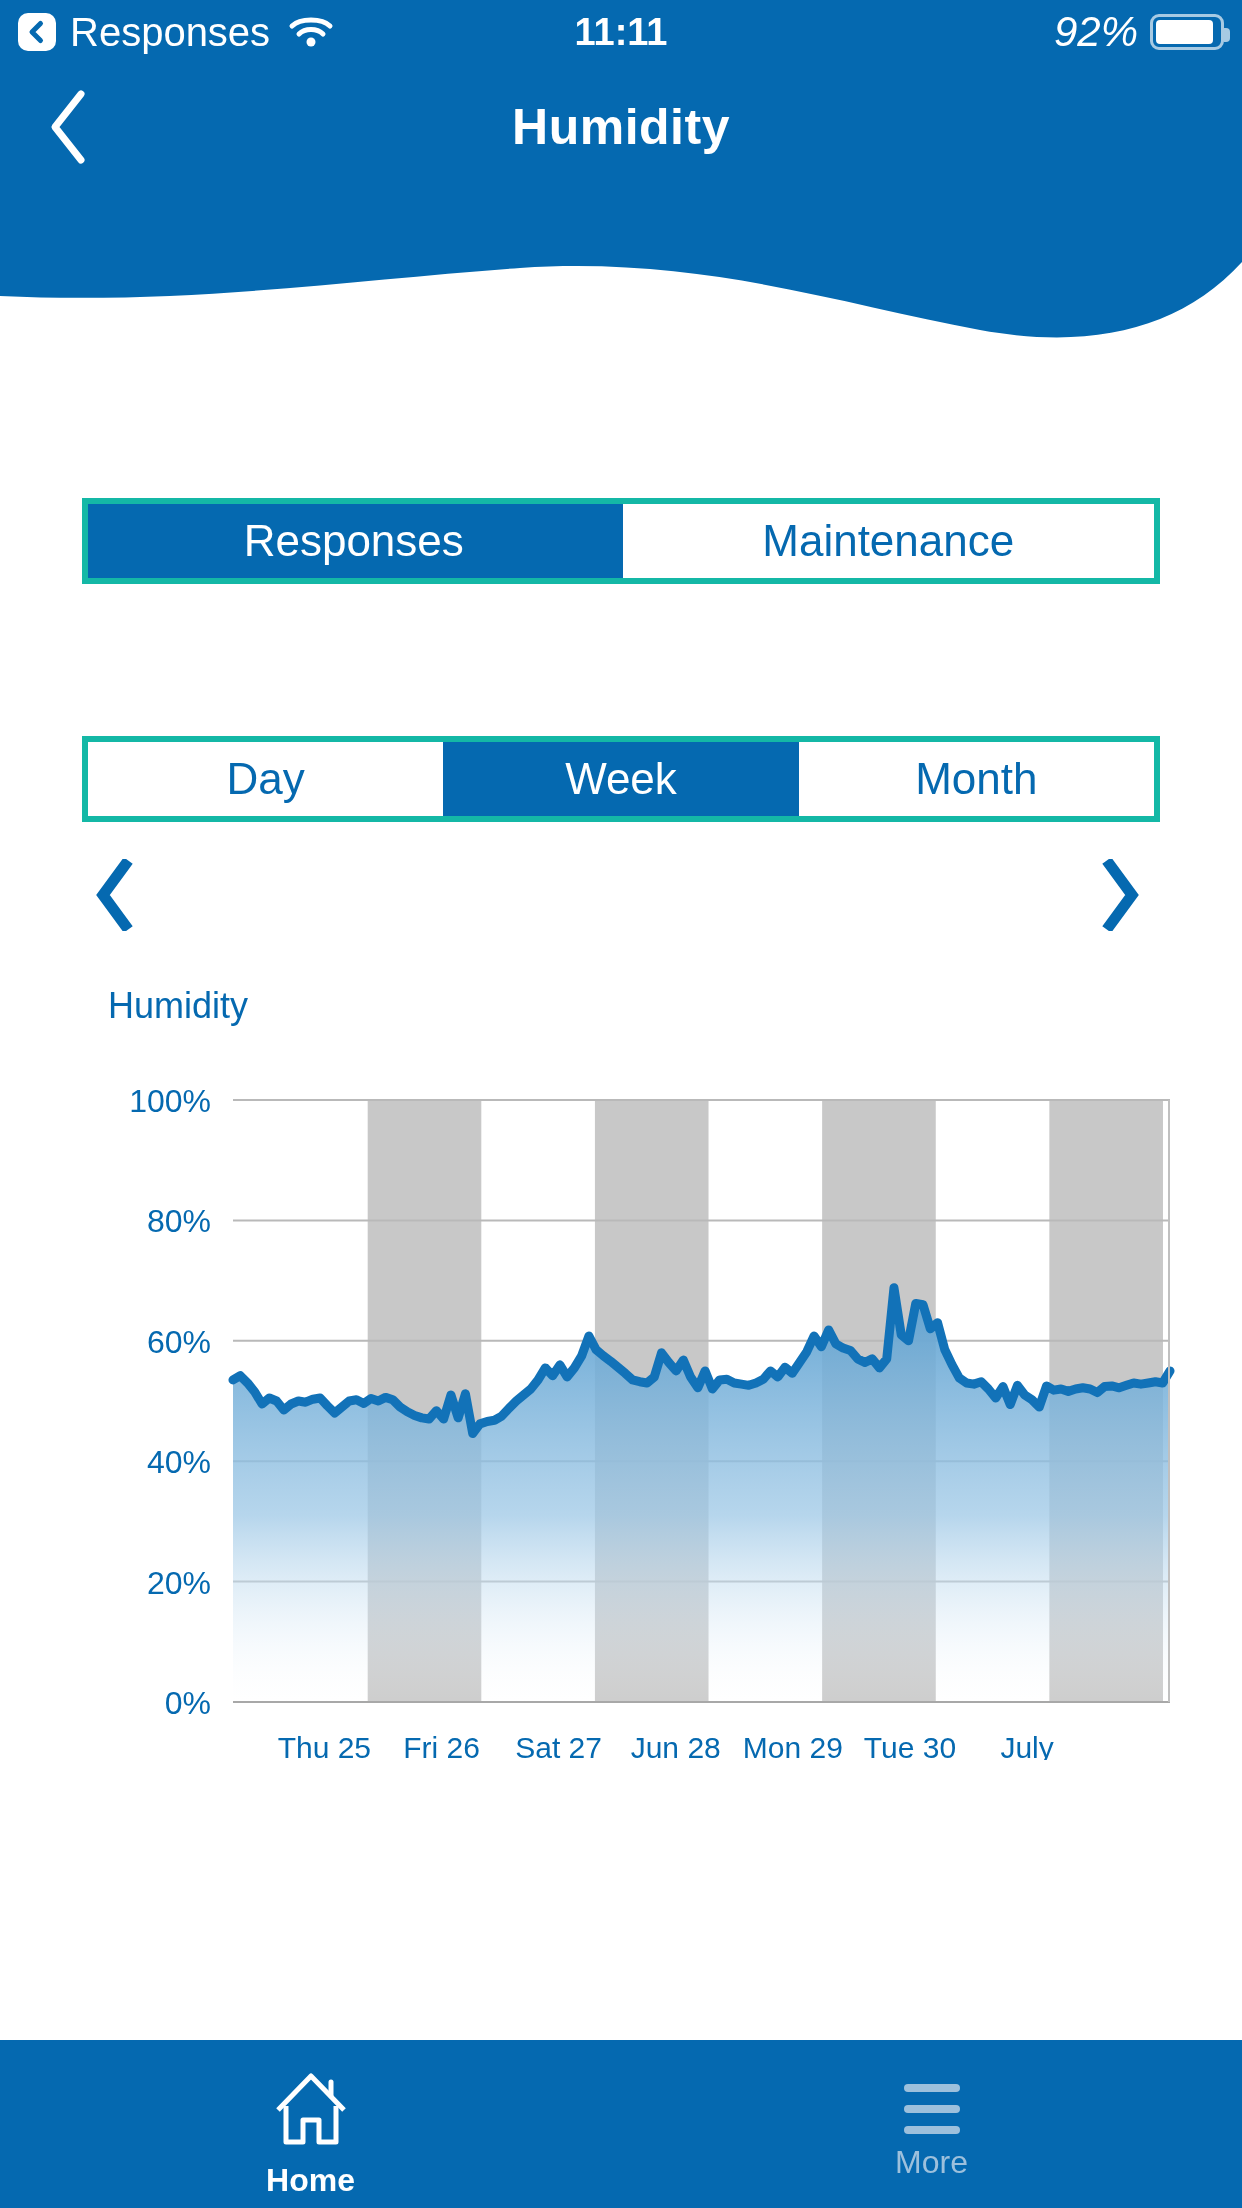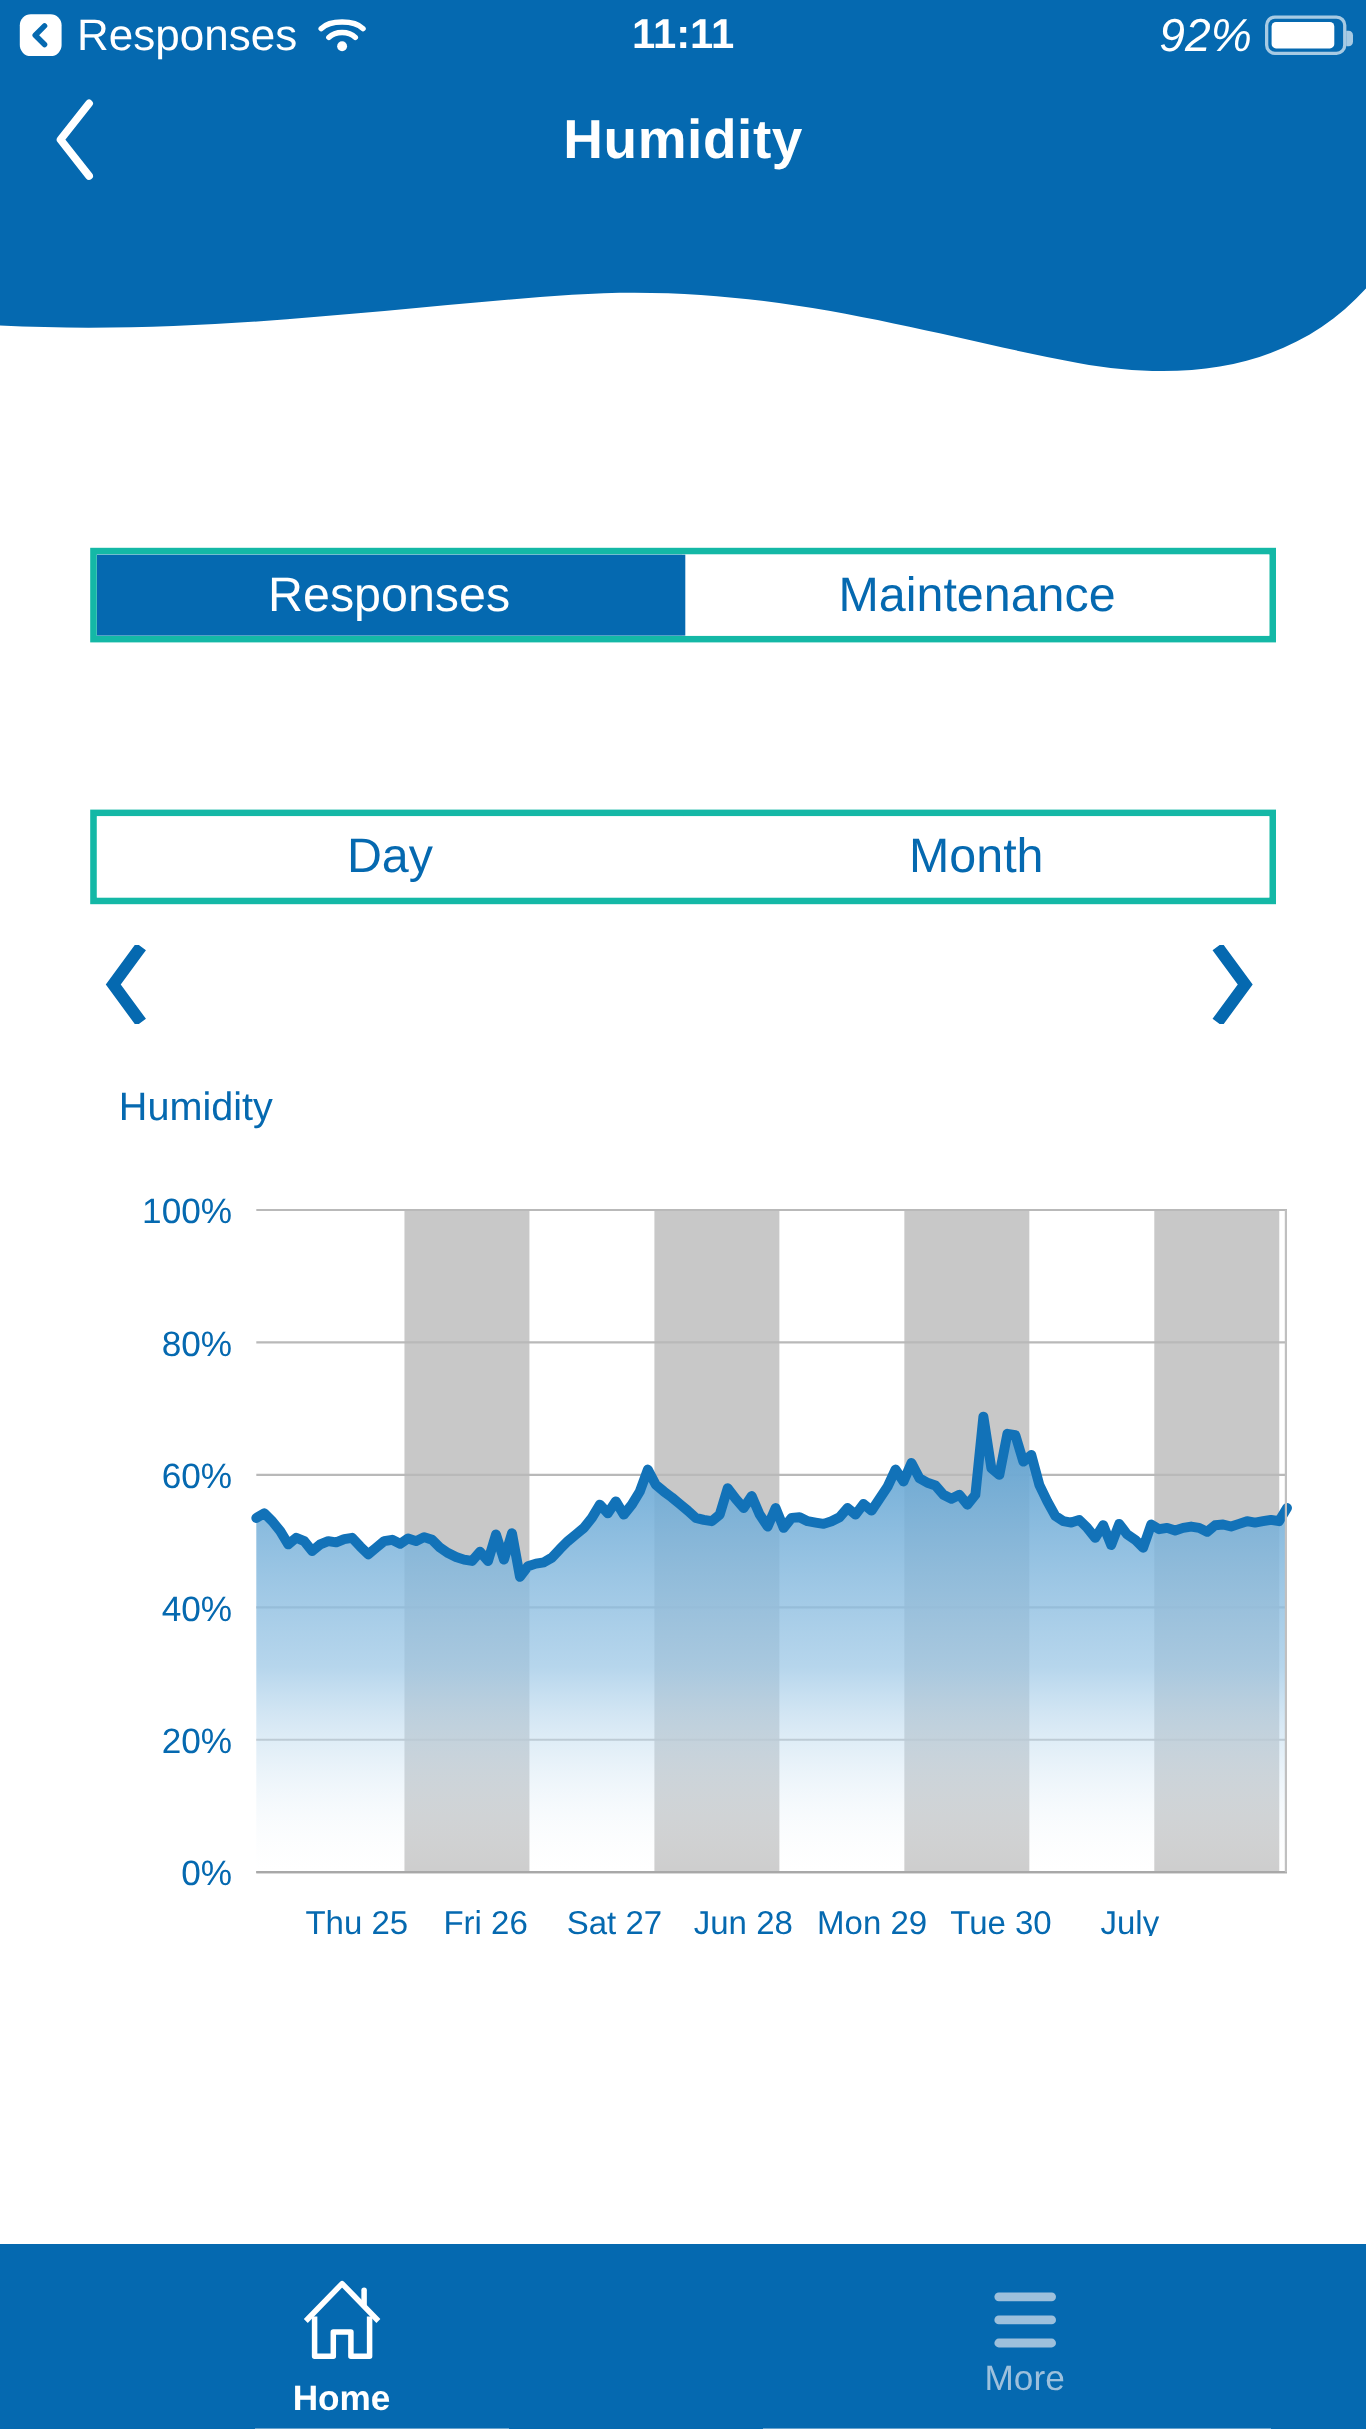--- a/index.html
+++ b/index.html
@@ -156,20 +156,23 @@
   </div>
   <div class="seg-item">
     <span>Maintenance</span>
   </div>
 </div>
 
 <div class="seg" id="seg-range">
   <div class="seg-item">
     <span>Day</span>
   </div>
+  <div class="seg-item active">
+    <span>Week</span>
+  </div>
   <div class="seg-item">
     <span>Month</span>
   </div>
 </div>
 
 <div class="pager-left">
   <svg width="46" height="72" viewBox="0 0 46 72">
     <path d="M33 6 L11 36 L33 66" fill="none" stroke="#0569b0" stroke-width="11" stroke-linecap="square" stroke-linejoin="miter"></path>
   </svg>
 </div>

